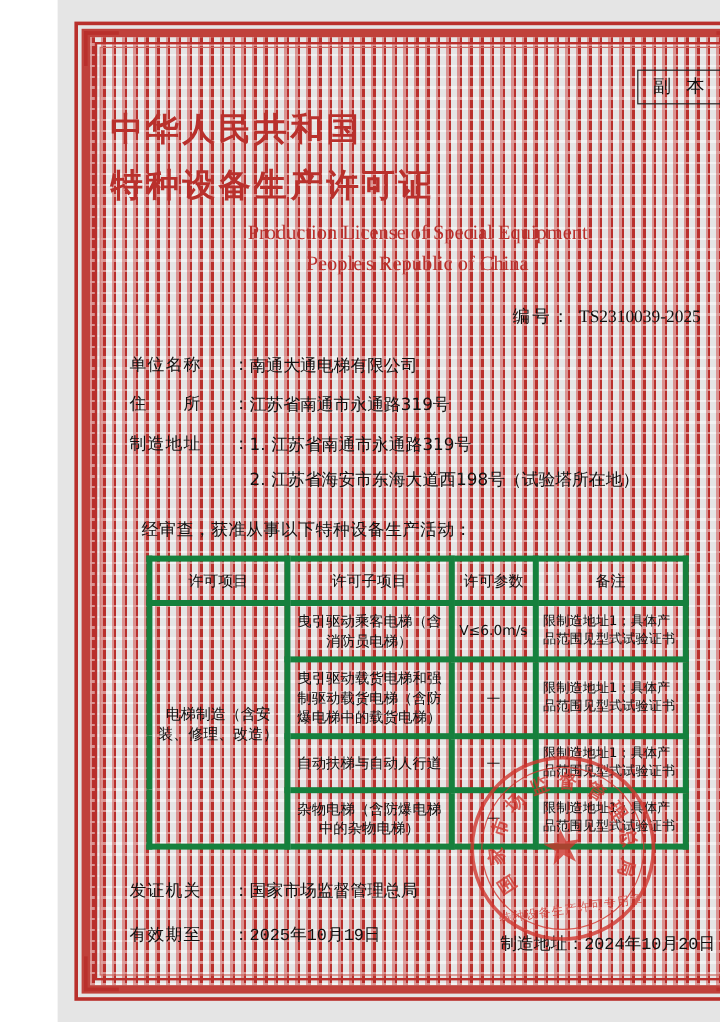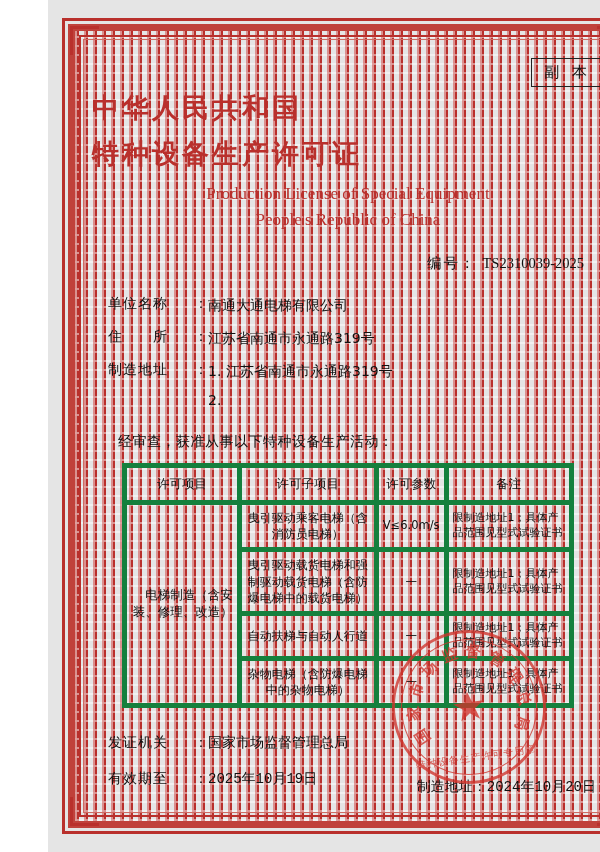--- a/index.html
+++ b/index.html
@@ -215,21 +215,21 @@
   td.param {
     text-align: center;
     font-size: 11.5px;
     line-height: 1.2;
   }
   td.sub {
     text-align: center;
     font-size: 12px;
   }
   td.item {
-    text-align: right;
+    text-align: center;
     font-size: 12.5px;
     line-height: 1.5;
   }
 
   .footer {
     margin-top: 26px;
     padding-left: 16px;
     font-size: 14px;
     color: #111;
     font-family: Liberation Mono, monospace;
@@ -351,20 +351,21 @@
       <div class="field-row">
         <div class="field-label">制造地址</div>
         <div class="field-colon">：</div>
         <div class="field-value">
           <div class="addr-line">
             <span class="addr-num">1.</span>
             <span>江苏省南通市永通路319号</span>
           </div>
           <div class="addr-line">
             <span class="addr-num">2.</span>
+            <span>江苏省海安市东海大道西198号（试验塔所在地）</span>
           </div>
         </div>
       </div>
 
     </div>
 
     <div class="statement">经审查，获准从事以下特种设备生产活动：</div>
 
     <table class="lic">
       <thead>

